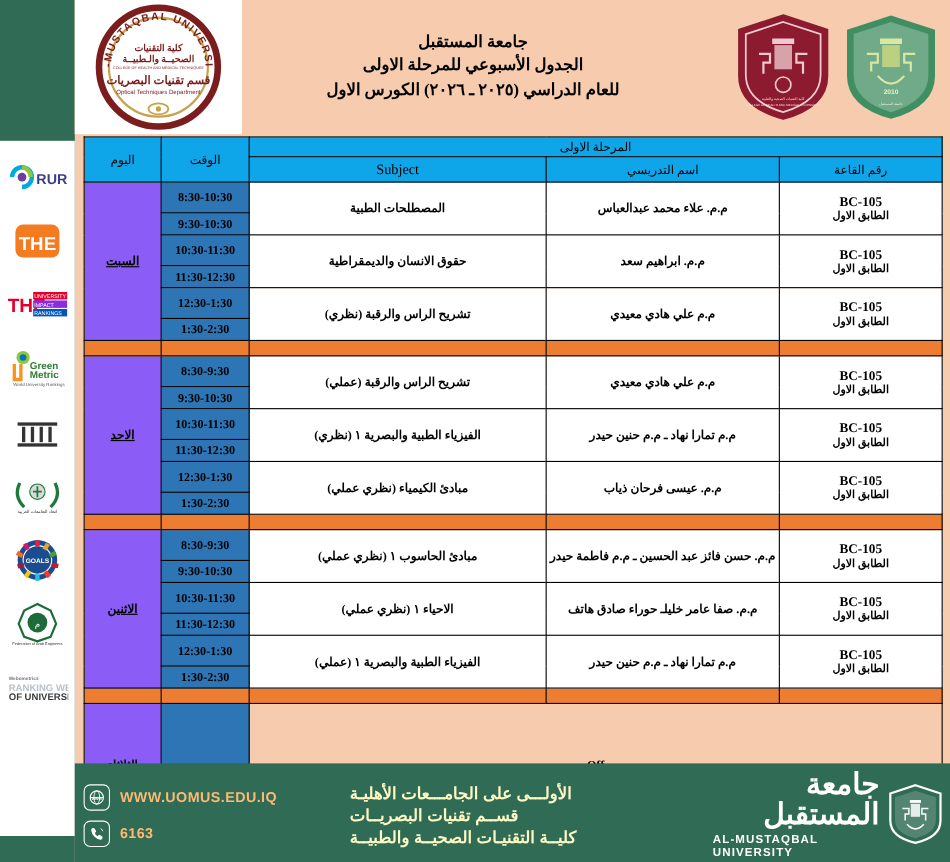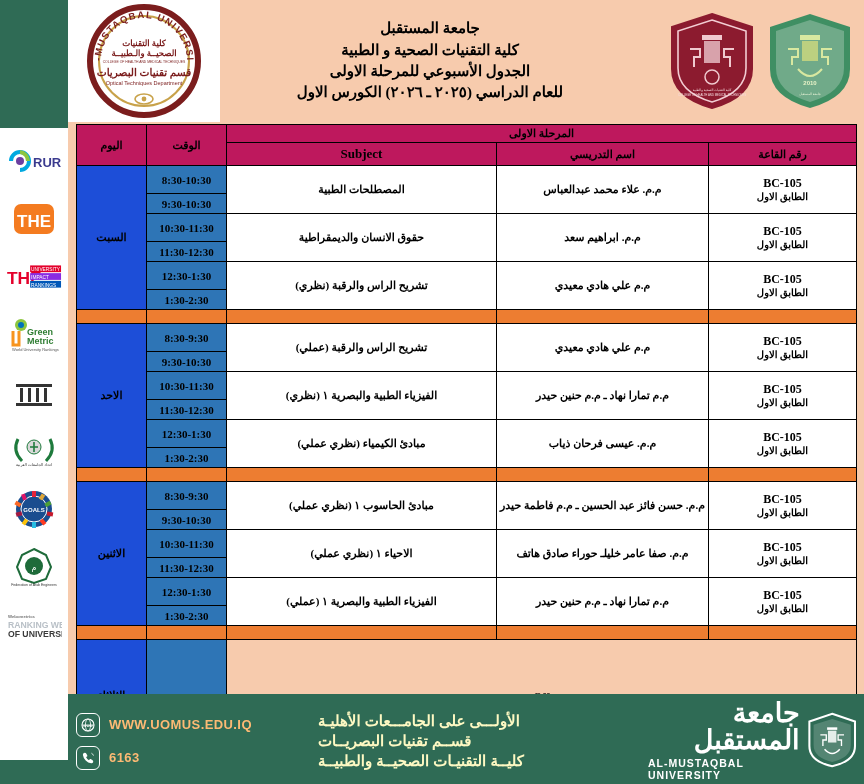--- a/index.html
+++ b/index.html
@@ -51,25 +51,25 @@
   }
   table.sched{
     border-collapse:collapse;width:780px;table-layout:fixed;
     direction:rtl;
   }
   table.sched td,table.sched th{
     border:1.5px solid #000;padding:0;margin:0;
     text-align:center;vertical-align:middle;
     font-size:11px;color:#000;
   }
-  .hdr{background:#be185d;font-weight:bold;}
+  .hdr{background:#0ea5e9;font-weight:normal;}
   .hdr-stage{font-size:12px;height:17px;}
   .hdr-sub{height:22px;font-size:12px;}
   .hdr-sub.en{font-family:"Liberation Serif",serif;font-size:13px;}
-  .c-day{background:#1d4ed8;font-weight:bold;font-size:11px;}
+  .c-day{background:#8b5cf6;font-weight:bold;font-size:11px;text-decoration:underline;}
   .c-time{background:#2e75b6;color:#fff;font-weight:bold;font-size:11px;height:19px;
           font-family:"Liberation Serif",serif;}
   .c-time-blank{background:#2e75b6;}
   .c-hall{background:#ffffff;font-weight:bold;font-size:11px;line-height:1.25;}
   .c-hall .rm{font-family:"Liberation Serif",serif;font-size:12px;}
   .c-hall .fl{font-size:10px;}
   .c-name{background:#ffffff;font-weight:bold;font-size:10.5px;}
   .c-subj{background:#ffffff;font-weight:bold;font-size:11.5px;}
   .sep td{background:#ed7d31;height:13px;border:1.5px solid #000;}
   .sep td.s-time{background:#ed7d31;}
@@ -235,21 +235,20 @@
       <text x="60" y="61" text-anchor="middle" font-family="Liberation Sans, sans-serif" font-size="3.4" fill="#7b1d1d">COLLEGE OF HEALTH AND MEDICAL TECHNIQUES</text>
       <text x="60" y="74" text-anchor="middle" font-family="Liberation Serif, serif" font-size="10.5" font-weight="bold" fill="#7b1d1d">قسم تقنيات البصريات</text>
       <text x="60" y="83" text-anchor="middle" font-family="Liberation Sans, sans-serif" font-size="5.5" fill="#7b1d1d">Optical Techniques Department</text>
       <ellipse cx="60" cy="97" rx="9" ry="5" fill="none" stroke="#c8a24a" stroke-width="1.6"></ellipse>
       <circle cx="60" cy="97" r="2.4" fill="#c8a24a"></circle>
     </svg>
   </div>
 
   <div id="header-titles">
     <div>جامعة المستقبل</div>
-    <div>كلية التقنيات الصحية و الطبية</div>
     <div>الجدول الأسبوعي للمرحلة الاولى</div>
     <div>للعام الدراسي (٢٠٢٥ ـ ٢٠٢٦)  الكورس الاول</div>
   </div>
 
   <div id="shields">
     <svg width="92" height="100" viewBox="0 0 92 100">
       <path d="M46 3 L86 16 L86 58 Q86 86 46 97 Q6 86 6 58 L6 16 Z" fill="#8c1b2f" stroke="#8c1b2f" stroke-width="2"></path>
       <path d="M46 9 L80 20 L80 57 Q80 81 46 91 Q12 81 12 57 L12 20 Z" fill="none" stroke="#f3cdd3" stroke-width="1.6"></path>
       <rect x="36" y="24" width="20" height="5" fill="#f0c9cf"></rect>
       <rect x="38" y="30" width="16" height="22" fill="#d8a2ab"></rect>

